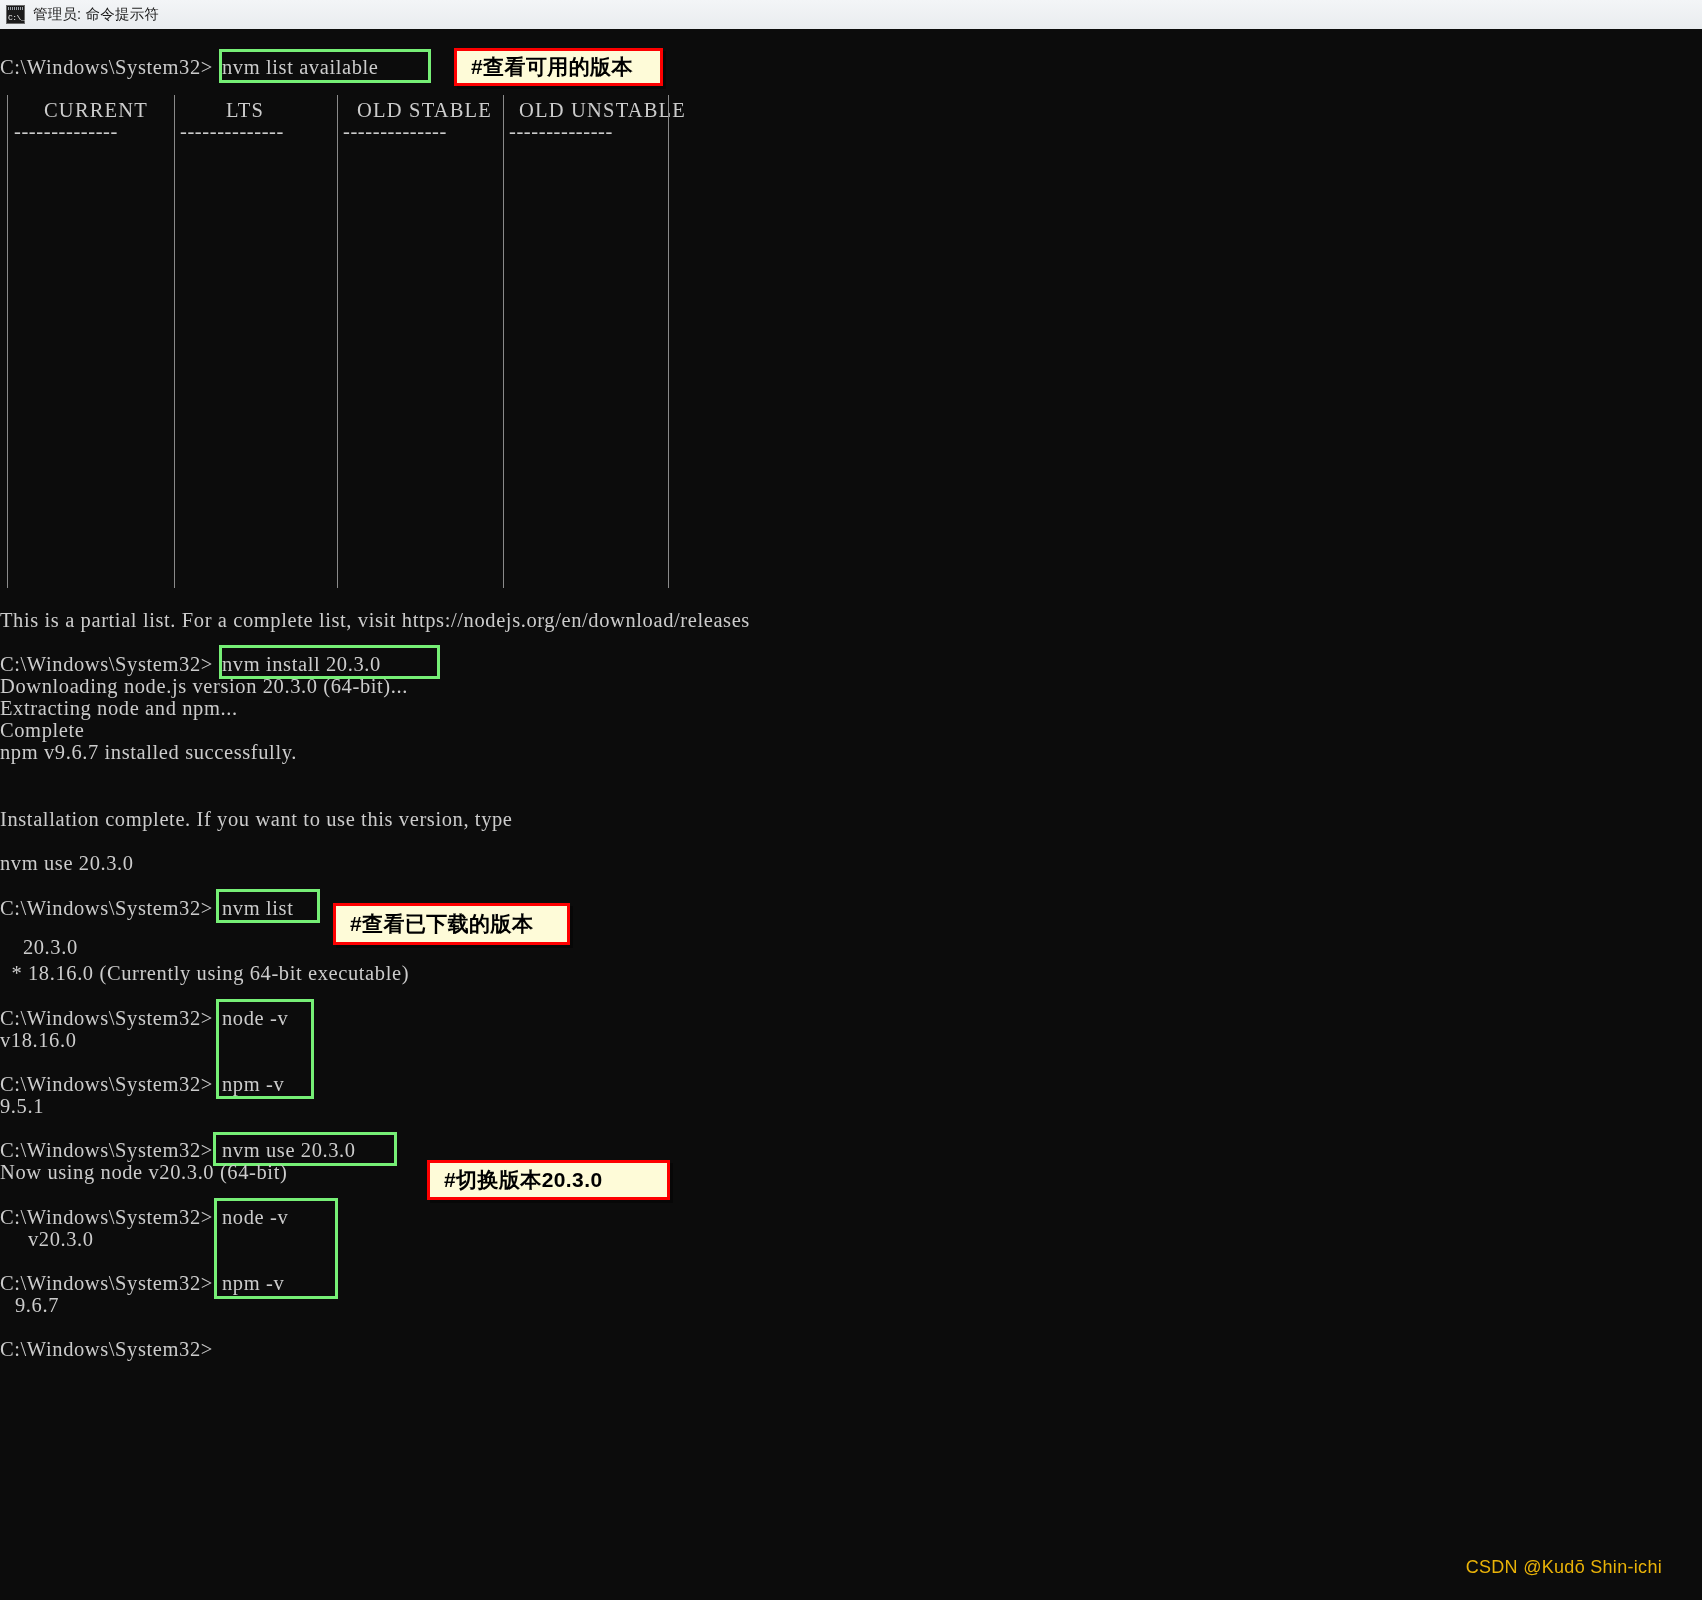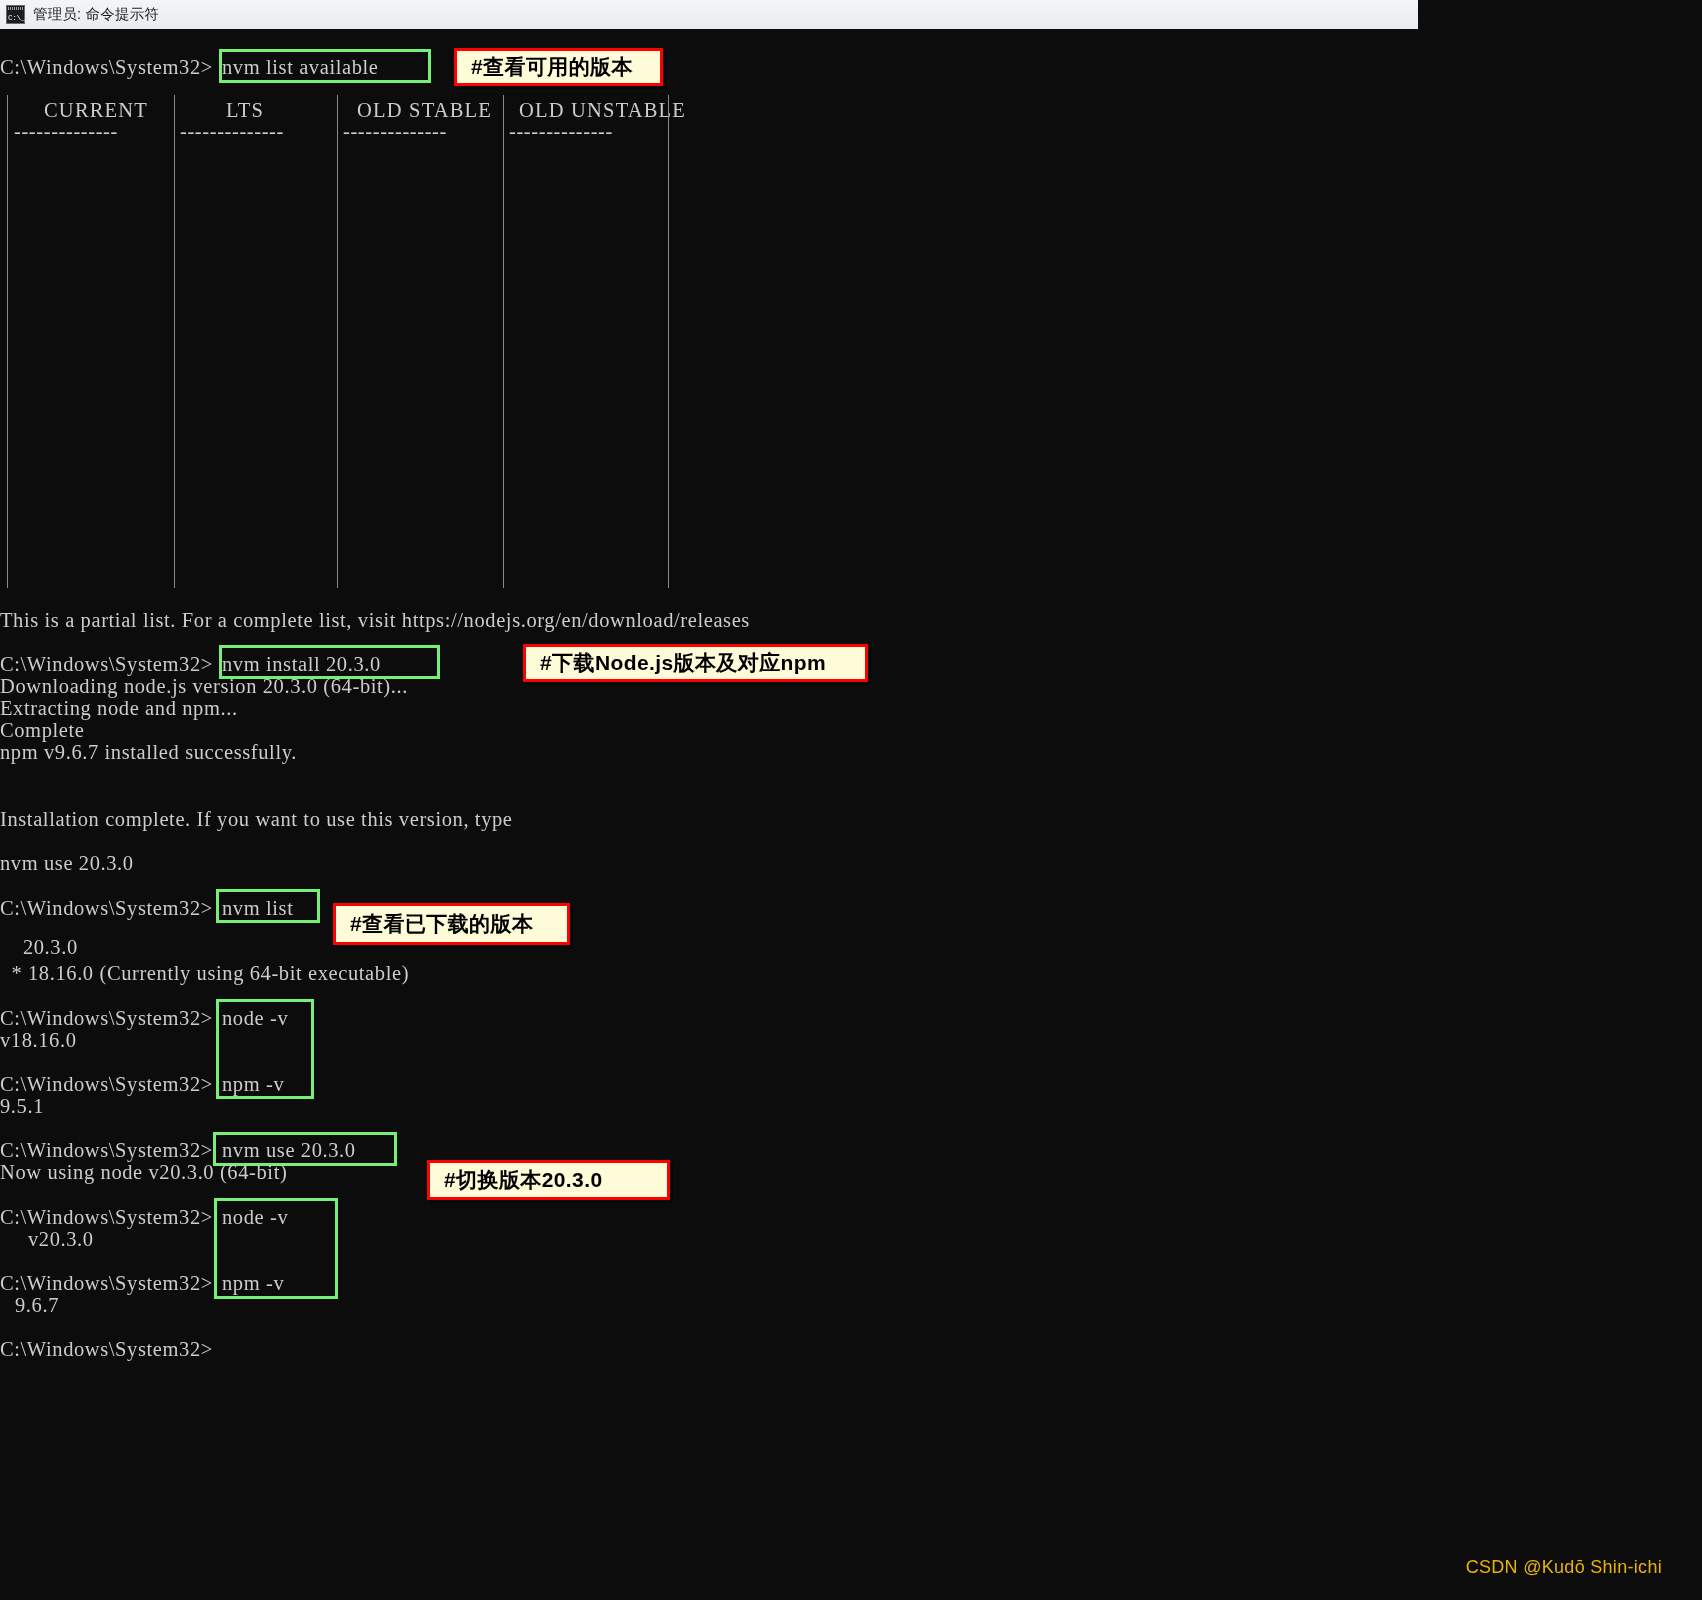--- a/index.html
+++ b/index.html
@@ -5,21 +5,21 @@
   html,body{margin:0;padding:0;}
   body{
     width:1702px;height:1600px;
     background:#0c0c0c;
     font-family:"Liberation Serif", serif;
     overflow:hidden;
   }
 
   
   #titlebar{
-    position:absolute;left:0;top:0;width:1418px;height:29px;
+    position:absolute;left:0;top:0;width:1702px;height:29px;
     background:linear-gradient(#f3f5f7,#e9ecef);
     border-bottom:1px solid #c9cdd2;
     display:flex;align-items:center;
     font-family:"Liberation Sans", sans-serif;
   }
   #cmdicon{
     width:17px;height:17px;margin-left:6px;margin-right:8px;
     background:#1b1b1b;border:1px solid #6b6b6b;
     position:relative;flex:none;
   }
@@ -136,21 +136,20 @@
     <div class="vrule" style="left:668px;top:66px;height:493px;"></div>
 
     <div id="tbody"></div>
   </div>
 
   <div class="line" style="top:580px;">This is a partial list. For a complete list, visit https://nodejs.org/en/download/releases</div>
 
   <div class="line" style="top:624px;"><span>C:\Windows\System32&gt;</span></div>
   <div class="line" style="top:624px;left:222px;">nvm install 20.3.0</div>
   <div class="greenbox" style="left:219px;top:616px;width:221px;height:34px;"></div>
-  <div class="notebox" style="left:523px;top:615px;width:345px;height:38px;">#下载Node.js版本及对应npm</div>
 
   <div class="line" style="top:646px;">Downloading node.js version 20.3.0 (64-bit)...</div>
   <div class="line" style="top:668px;">Extracting node and npm...</div>
   <div class="line" style="top:690px;">Complete</div>
   <div class="line" style="top:712px;">npm v9.6.7 installed successfully.</div>
 
   <div class="line" style="top:779px;">Installation complete. If you want to use this version, type</div>
   <div class="line" style="top:823px;">nvm use 20.3.0</div>
 
   <div class="line" style="top:868px;"><span>C:\Windows\System32&gt;</span></div>

